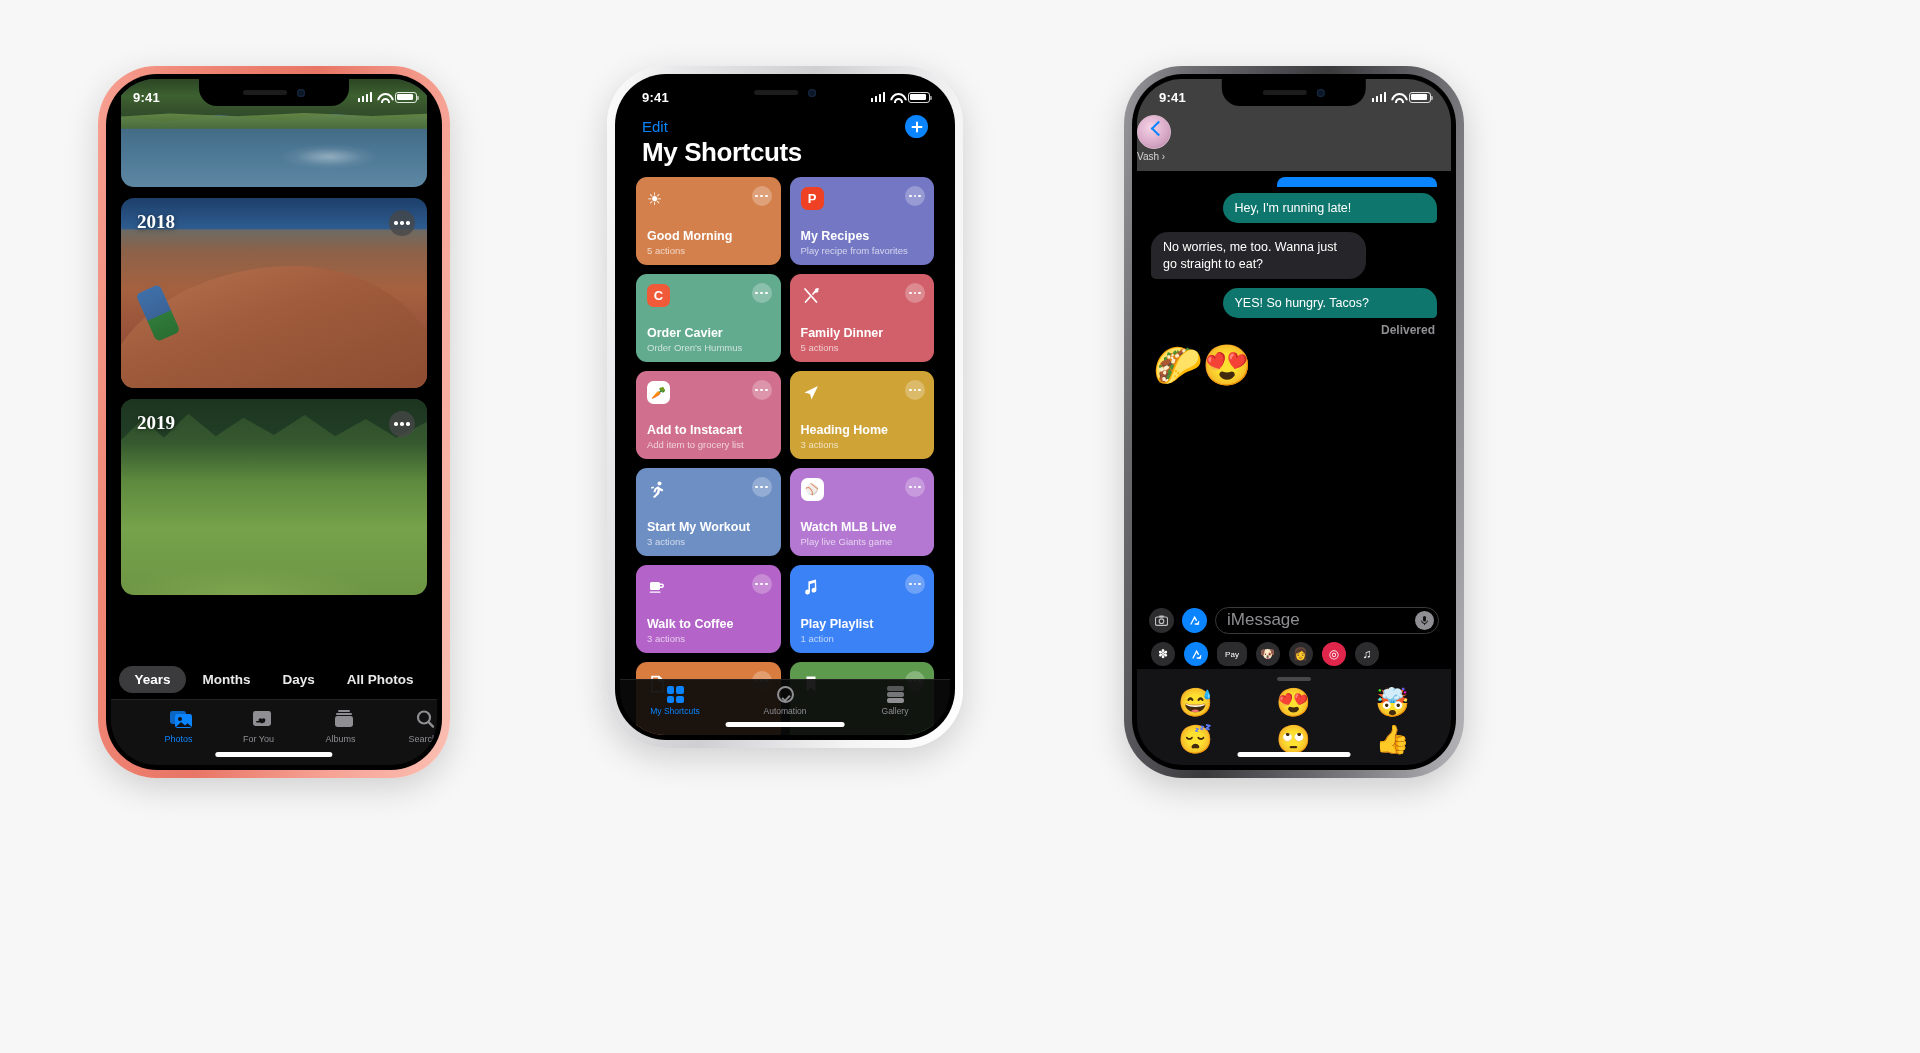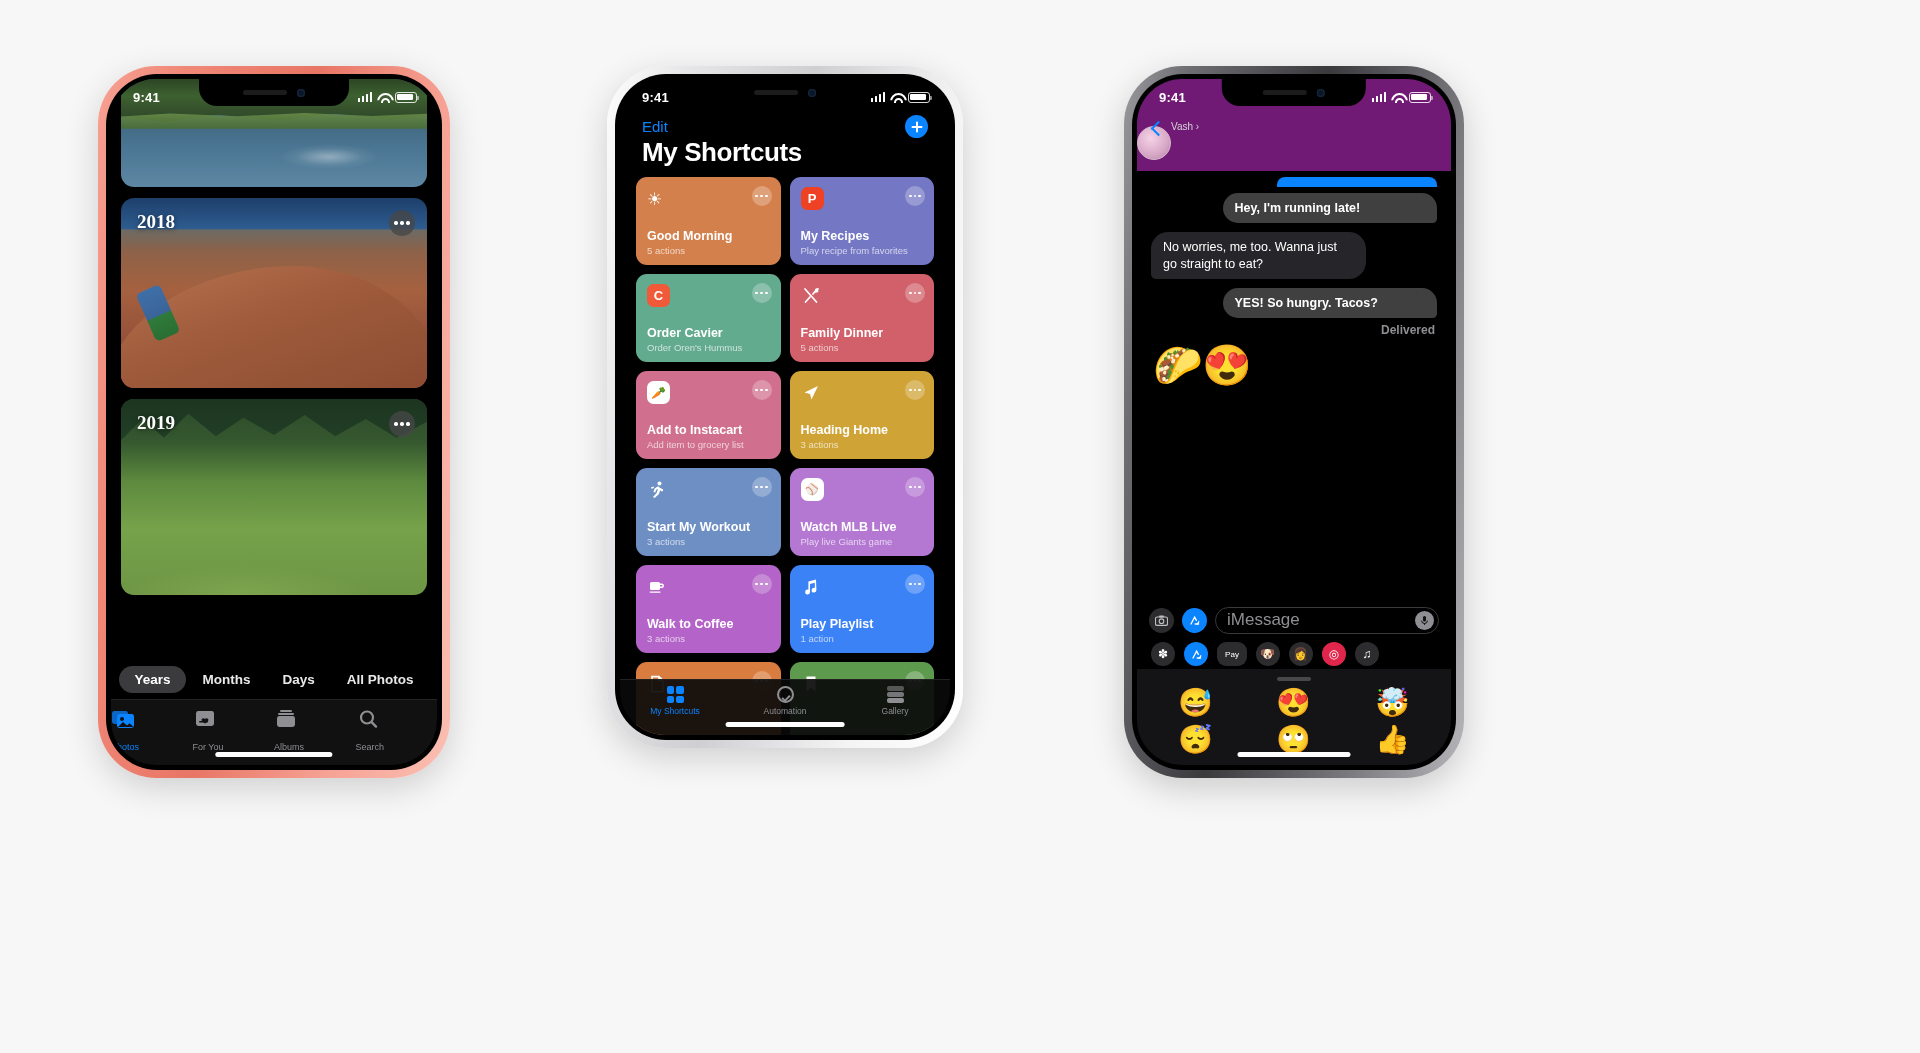--- a/index.html
+++ b/index.html
@@ -133,21 +133,21 @@
   .seg-wrap { position: absolute; left: 0; right: 0; bottom: 72px; display: flex;
               justify-content: center; z-index: 10; }
   .segmented { display: flex; align-items: center; gap: 2px; }
   .seg { font-size: 13.5px; color: #e9e9ea; padding: 6px 15px; border-radius: 16px; font-weight: 600; }
   .seg.active { background: #3b3b3d; color: #fff; }
 
   .tabbar {
     position: absolute; left: 0; right: 0; bottom: 0; height: 66px; background: #111;
     border-top: .5px solid #242424; display: flex; align-items: flex-start; padding-top: 8px; z-index: 12;
   }
-  .tabitem { flex: 1; display: flex; flex-direction: column; align-items: flex-start; gap: 12px; }
+  .tabitem { flex: 1; display: flex; flex-direction: column; align-items: flex-end; gap: 4px; }
   .tabitem .lbl { font-size: 9px; color: #8e8e93; }
   .tabitem.active .lbl { color: #0a84ff; }
   .ticon { width: 24px; height: 22px; position: relative; }
 
   
   #phone2 { left: 607px; top: 66px; width: 356px; height: 682px; }
   #phone2 .band {
     background: linear-gradient(100deg,#fdfdfd 0%,#e7e7e9 16%,#cfcfd2 44%,#f4f4f5 76%,#ffffff 100%);
     box-shadow: 0 10px 34px rgba(0,0,0,.16);
   }
@@ -203,33 +203,33 @@
   .layers-ic i:nth-child(3){ top:12px; }
 
   
   #phone3 { left: 1124px; top: 66px; width: 340px; height: 712px; }
   #phone3 .band {
     background: linear-gradient(100deg,#9a9a9e 0%,#6d6d72 14%,#3a3a3d 44%,#7b7b80 76%,#b6b6ba 100%);
     box-shadow: 0 10px 34px rgba(0,0,0,.18);
   }
   .ph-msg { position: absolute; inset: 0; background: #000; }
   .msg-nav { position: absolute; top: 0; left: 0; right: 0; height: 92px;
-             background: #701a75; z-index: 20;
-             display: flex; flex-direction: row; align-items: center; }
+             background: #404040; z-index: 20;
+             display: flex; flex-direction: column; align-items: flex-start; }
   .msg-back { position: absolute; left: 16px; top: 44px; width: 11px; height: 11px;
               border-left: 2.6px solid #0a84ff; border-bottom: 2.6px solid #0a84ff;
               transform: rotate(45deg); }
   .msg-ava { margin-top: 36px; width: 34px; height: 34px; border-radius: 50%;
              background: radial-gradient(circle at 40% 35%, #f5d3e6, #d7a7c6 60%, #b07fa0);
              border: 1.5px solid #d9b8cc; }
   .msg-who { margin-top: 2px; font-size: 10px; color: #d5d5d7; }
   .msg-thread { position: absolute; top: 92px; left: 0; right: 0; bottom: 0; padding: 6px 14px 0; }
   .bubble { max-width: 75%; padding: 7px 12px; border-radius: 17px; font-size: 12.5px;
             line-height: 1.3; color: #fff; margin-bottom: 9px; position: relative; }
-  .b-out { background: #404040; margin-left: auto; border-bottom-right-radius: 5px; font-weight: bold; }
+  .b-out { background: #0f766e; margin-left: auto; border-bottom-right-radius: 5px; }
   .b-in { background: #26262a; margin-right: auto; border-bottom-left-radius: 5px; }
   .b-partial { background: #0a84ff; margin-left: auto; height: 10px; border-radius: 8px 8px 0 0;
                width: 56%; margin-bottom: 6px; }
   .delivered { text-align: right; font-size: 12px; color: #8e8e93; margin: -4px 2px 8px 0; font-weight: bold; }
   .memoji-msg { font-size: 40px; line-height: 1; margin: 2px 0 8px 2px; }
 
   .msg-input-row { position: absolute; left: 0; right: 0; bottom: 126px; height: 38px;
                    display: flex; align-items: center; gap: 8px; padding: 0 12px; z-index: 22; }
   .circ-btn { width: 25px; height: 25px; border-radius: 50%; background: #2c2c2e;
               display: flex; align-items: center; justify-content: center; font-size: 12px; color: #bfbfc2; }

